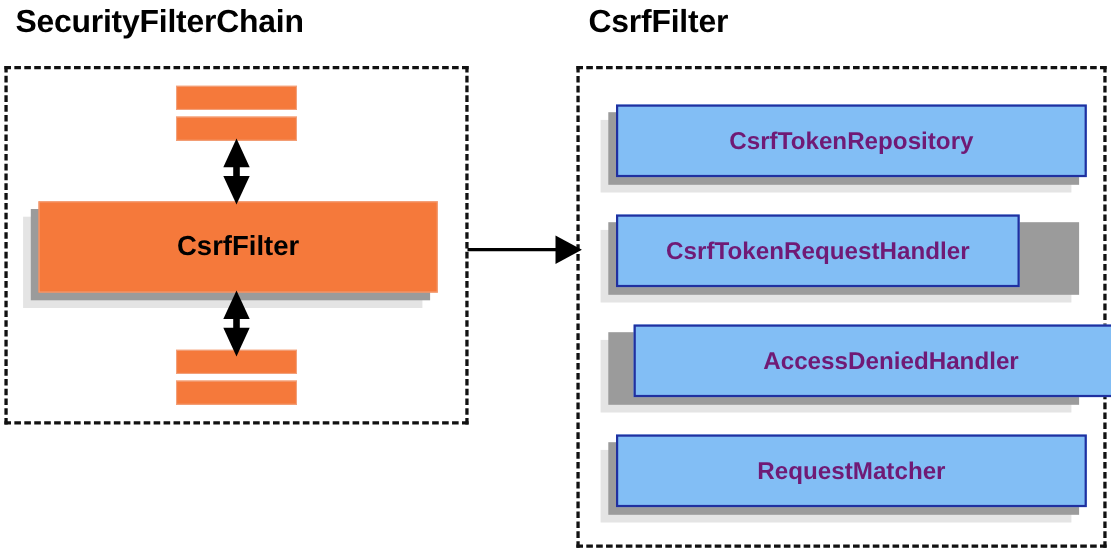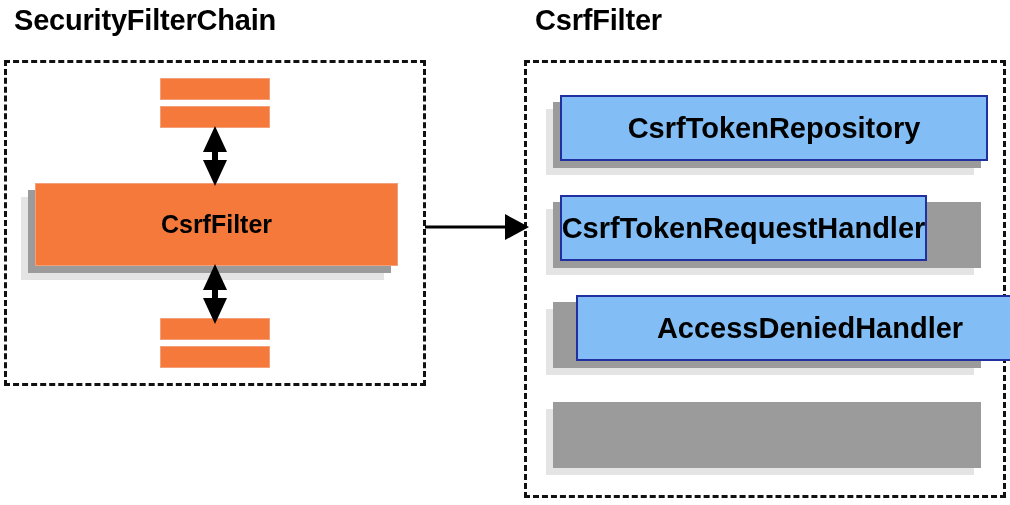--- a/index.html
+++ b/index.html
@@ -83,22 +83,22 @@
     box-sizing: border-box;
     background: #82BEF5;
     border: 2px solid #2030A0;
     display: flex;
     align-items: center;
     justify-content: center;
   }
   .blue-box .box-label {
     font-family: "Liberation Sans", sans-serif;
     font-weight: bold;
-    font-size: 29px;
-    color: #000000;
+    font-size: 22px;
+    color: #701a75;
     white-space: nowrap;
   }
 
   
   #arrow-layer {
     position: absolute;
     left: 0;
     top: 0;
     width: 1010px;
     height: 505px;
@@ -143,20 +143,23 @@
   </div>
 
   <div class="shadow-far" style="left:546px; top:309px; width:428px; height:66px;"></div>
   <div class="shadow-near" style="left:553px; top:302px; width:428px; height:66px;"></div>
   <div class="blue-box" style="left:576px; top:295px; width:468px; height:66px;">
     <span class="box-label">AccessDeniedHandler</span>
   </div>
 
   <div class="shadow-far" style="left:546px; top:409px; width:428px; height:66px;"></div>
   <div class="shadow-near" style="left:553px; top:402px; width:428px; height:66px;"></div>
+  <div class="blue-box" style="left:560px; top:395px; width:428px; height:66px;">
+    <span class="box-label">RequestMatcher</span>
+  </div>
 
   <svg id="arrow-layer" viewBox="0 0 1010 505">
 
     <g>
       <line x1="215" y1="140" x2="215" y2="172" stroke="#000000" stroke-width="6"></line>
       <polygon points="215,126 203,152 227,152" fill="#000000"></polygon>
       <polygon points="215,186 203,160 227,160" fill="#000000"></polygon>
     </g>
 
     <g>

